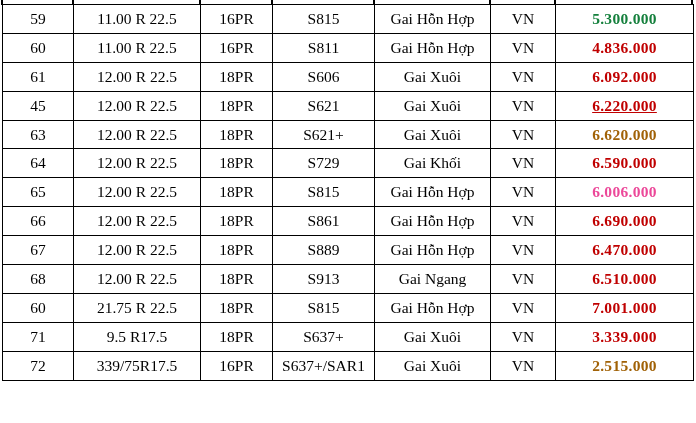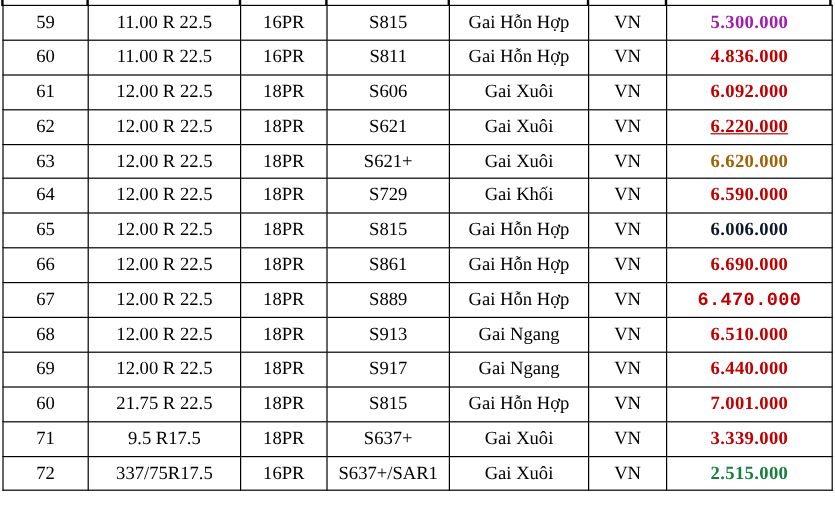--- a/index.html
+++ b/index.html
@@ -83,42 +83,42 @@
       <col class="c-price">
     </colgroup>
     <tbody>
         <tr>
           <td class="col-no">59</td>
           <td class="col-size">11.00 R 22.5</td>
           <td class="col-ply-rating">16PR</td>
           <td class="col-model">S815</td>
           <td class="col-tread-pattern">Gai Hỗn Hợp</td>
           <td class="col-origin">VN</td>
-          <td class="col-price" style="color: #a21caf;">5.300.000</td>
+          <td class="col-price" style="color: #15803d;">5.300.000</td>
         </tr>
         <tr>
           <td class="col-no">60</td>
           <td class="col-size">11.00 R 22.5</td>
           <td class="col-ply-rating">16PR</td>
           <td class="col-model">S811</td>
           <td class="col-tread-pattern">Gai Hỗn Hợp</td>
           <td class="col-origin">VN</td>
           <td class="col-price" style="color: rgb(192, 0, 0);">4.836.000</td>
         </tr>
         <tr>
           <td class="col-no">61</td>
           <td class="col-size">12.00 R 22.5</td>
           <td class="col-ply-rating">18PR</td>
           <td class="col-model">S606</td>
           <td class="col-tread-pattern">Gai Xuôi</td>
           <td class="col-origin">VN</td>
           <td class="col-price" style="color: rgb(192, 0, 0);">6.092.000</td>
         </tr>
         <tr>
-          <td class="col-no">62</td>
+          <td class="col-no">45</td>
           <td class="col-size">12.00 R 22.5</td>
           <td class="col-ply-rating">18PR</td>
           <td class="col-model">S621</td>
           <td class="col-tread-pattern">Gai Xuôi</td>
           <td class="col-origin">VN</td>
           <td class="col-price" style="color: rgb(192, 0, 0); text-decoration: underline;">6.220.000</td>
         </tr>
         <tr>
           <td class="col-no">63</td>
           <td class="col-size">12.00 R 22.5</td>
@@ -137,81 +137,72 @@
           <td class="col-origin">VN</td>
           <td class="col-price" style="color: rgb(192, 0, 0);">6.590.000</td>
         </tr>
         <tr>
           <td class="col-no">65</td>
           <td class="col-size">12.00 R 22.5</td>
           <td class="col-ply-rating">18PR</td>
           <td class="col-model">S815</td>
           <td class="col-tread-pattern">Gai Hỗn Hợp</td>
           <td class="col-origin">VN</td>
-          <td class="col-price" style="color: #0f172a;">6.006.000</td>
+          <td class="col-price" style="color: #ec4899;">6.006.000</td>
         </tr>
         <tr>
           <td class="col-no">66</td>
           <td class="col-size">12.00 R 22.5</td>
           <td class="col-ply-rating">18PR</td>
           <td class="col-model">S861</td>
           <td class="col-tread-pattern">Gai Hỗn Hợp</td>
           <td class="col-origin">VN</td>
           <td class="col-price" style="color: rgb(192, 0, 0);">6.690.000</td>
         </tr>
         <tr>
           <td class="col-no">67</td>
           <td class="col-size">12.00 R 22.5</td>
           <td class="col-ply-rating">18PR</td>
           <td class="col-model">S889</td>
           <td class="col-tread-pattern">Gai Hỗn Hợp</td>
           <td class="col-origin">VN</td>
-          <td class="col-price" style="color: rgb(192, 0, 0); font-family: Liberation Mono, monospace;">6.470.000</td>
+          <td class="col-price" style="color: rgb(192, 0, 0);">6.470.000</td>
         </tr>
         <tr>
           <td class="col-no">68</td>
           <td class="col-size">12.00 R 22.5</td>
           <td class="col-ply-rating">18PR</td>
           <td class="col-model">S913</td>
           <td class="col-tread-pattern">Gai Ngang</td>
           <td class="col-origin">VN</td>
           <td class="col-price" style="color: rgb(192, 0, 0);">6.510.000</td>
         </tr>
         <tr>
-          <td class="col-no">69</td>
-          <td class="col-size">12.00 R 22.5</td>
-          <td class="col-ply-rating">18PR</td>
-          <td class="col-model">S917</td>
-          <td class="col-tread-pattern">Gai Ngang</td>
-          <td class="col-origin">VN</td>
-          <td class="col-price" style="color: rgb(192, 0, 0);">6.440.000</td>
-        </tr>
-        <tr>
           <td class="col-no">60</td>
           <td class="col-size">21.75 R 22.5</td>
           <td class="col-ply-rating">18PR</td>
           <td class="col-model">S815</td>
           <td class="col-tread-pattern">Gai Hỗn Hợp</td>
           <td class="col-origin">VN</td>
           <td class="col-price" style="color: rgb(192, 0, 0);">7.001.000</td>
         </tr>
         <tr>
           <td class="col-no">71</td>
           <td class="col-size">9.5 R17.5</td>
           <td class="col-ply-rating">18PR</td>
           <td class="col-model">S637+</td>
           <td class="col-tread-pattern">Gai Xuôi</td>
           <td class="col-origin">VN</td>
           <td class="col-price" style="color: rgb(192, 0, 0);">3.339.000</td>
         </tr>
         <tr>
           <td class="col-no">72</td>
-          <td class="col-size">337/75R17.5</td>
+          <td class="col-size">339/75R17.5</td>
           <td class="col-ply-rating">16PR</td>
           <td class="col-model">S637+/SAR1</td>
           <td class="col-tread-pattern">Gai Xuôi</td>
           <td class="col-origin">VN</td>
-          <td class="col-price" style="color: #15803d;">2.515.000</td>
+          <td class="col-price" style="color: #a16207;">2.515.000</td>
         </tr>
       </tbody>
   </table>
 
 </div>
 
 </body></html>

